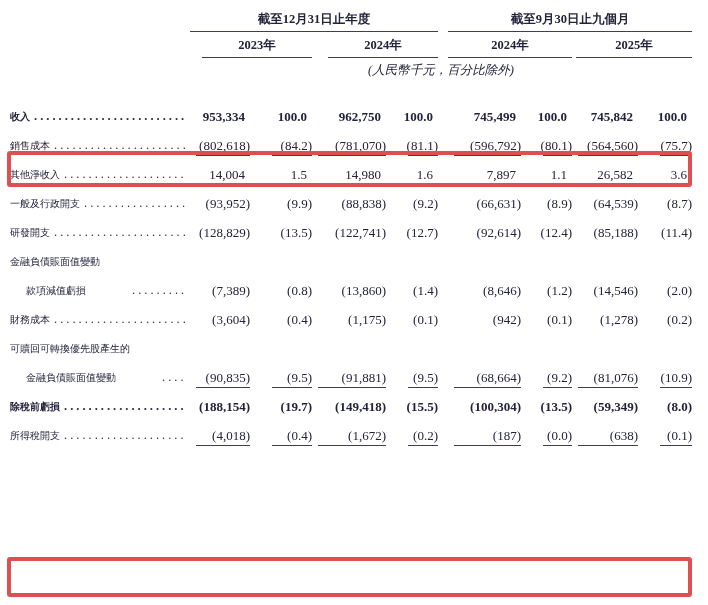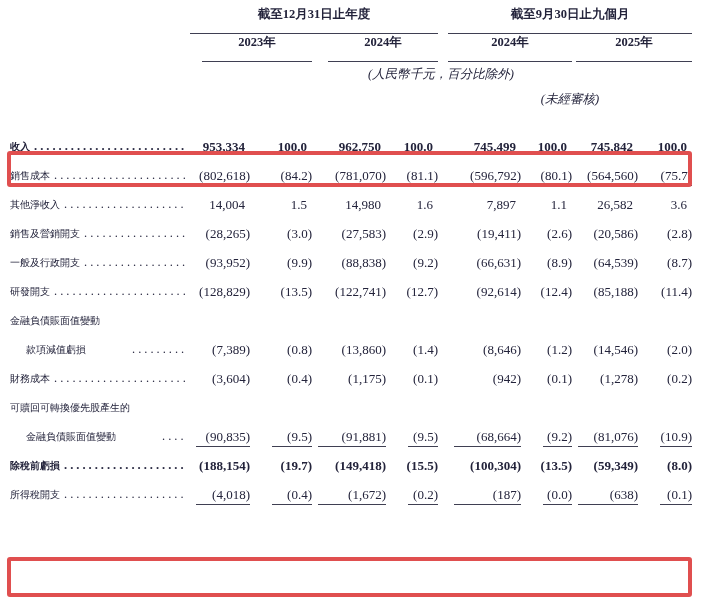--- a/index.html
+++ b/index.html
@@ -10,21 +10,21 @@
   td,th{padding:0;font-weight:normal;white-space:nowrap;overflow:visible;}
 
   
   thead .grp-row{height:26px;}
   thead .yr-row{height:26px;}
   thead .col-row{height:26px;}
   thead .note-row{height:24px;}
   thead .note-row2{height:26px;}
   thead .spacer-row{height:20px;}
   th{vertical-align:bottom;font-size:12.5px;font-weight:bold;color:#23233b;}
-  .rule{border-bottom:1px solid #3f3f52;padding-bottom:10px;text-align:center;}
+  .rule{border-bottom:1px solid #3f3f52;padding-bottom:3px;text-align:center;}
   .rule.m12{margin-left:12px;}
   .rule.m16{margin-left:16px;}
   .rule.m4{margin-left:4px;}
   .rule.m26{margin-left:26px;}
   .note{font-style:italic;font-size:12.5px;text-align:center;vertical-align:middle;}
 
   
   tbody tr{height:29px;}
   tbody tr.tall{height:33px;}
   td.label{font-size:10px;vertical-align:middle;}
@@ -86,26 +86,20 @@
           <div class="rule">2024年</div>
         </th>
         <th colspan="2">
           <div class="rule m4">2025年</div>
         </th>
       </tr>
       <tr class="note-row">
         <td></td>
         <td colspan="9" class="note">(人民幣千元，百分比除外)</td>
       </tr>
-      <tr class="note-row2">
-        <td></td>
-        <td colspan="4"></td>
-        <td></td>
-        <td colspan="4" class="note">(未經審核)</td>
-      </tr>
       <tr class="spacer-row">
           <td colspan="10"></td>
         </tr>
     </thead>
     <tbody id="tbody">
         <tr class="bold">
           <td class="label">
             <div class="cellflex">
               <span>收入</span>
               <span class="dots"></span>
@@ -147,37 +141,20 @@
           </td>
           <td class="num amt pos">14,004</td>
           <td class="num pct pos">1.5</td>
           <td class="num amt pos">14,980</td>
           <td class="num pct pos">1.6</td>
           <td></td>
           <td class="num amt pos">7,897</td>
           <td class="num pct pos">1.1</td>
           <td class="num amt pos">26,582</td>
           <td class="num pct pos">3.6</td>
-        </tr>
-        <tr>
-          <td class="label">
-            <div class="cellflex">
-              <span>銷售及營銷開支</span>
-              <span class="dots"></span>
-            </div>
-          </td>
-          <td class="num amt">(28,265)</td>
-          <td class="num pct">(3.0)</td>
-          <td class="num amt">(27,583)</td>
-          <td class="num pct">(2.9)</td>
-          <td></td>
-          <td class="num amt">(19,411)</td>
-          <td class="num pct">(2.6)</td>
-          <td class="num amt">(20,586)</td>
-          <td class="num pct">(2.8)</td>
         </tr>
         <tr>
           <td class="label">
             <div class="cellflex">
               <span>一般及行政開支</span>
               <span class="dots"></span>
             </div>
           </td>
           <td class="num amt">(93,952)</td>
           <td class="num pct">(9.9)</td>

